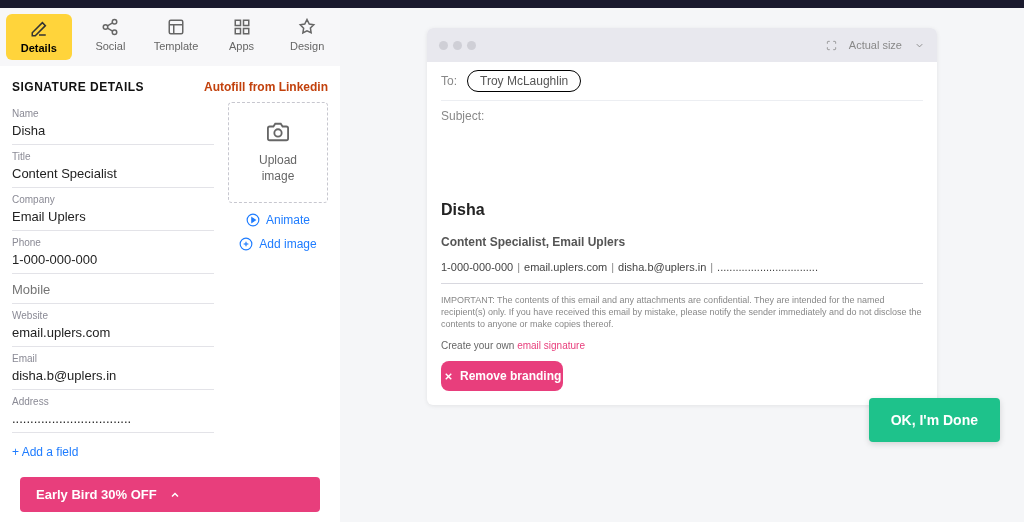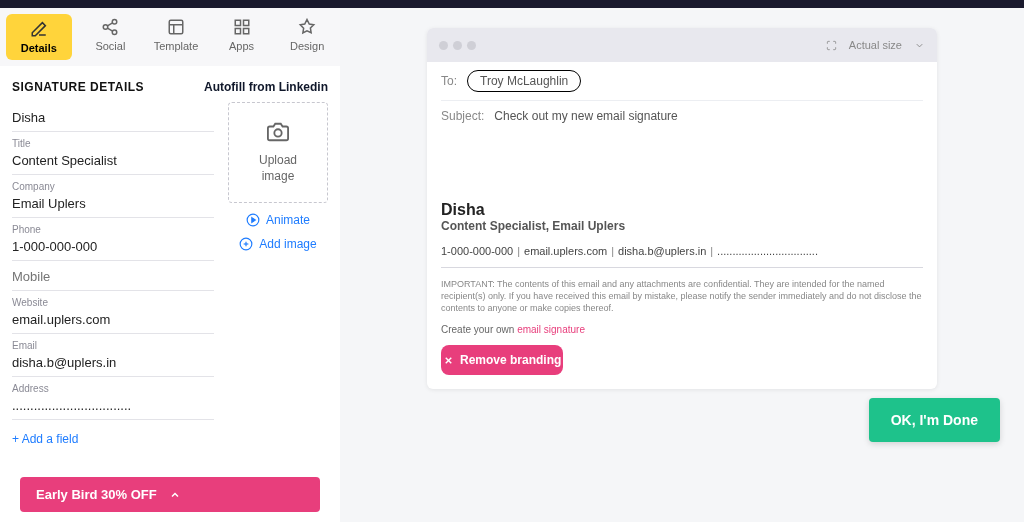--- a/index.html
+++ b/index.html
@@ -7,21 +7,21 @@
 .topbar { height: 8px; background: #1a1a2e; }
 .main { display: flex; height: calc(100% - 8px); }
 .sidebar { width: 340px; background: #fff; height: 100%; display: flex; flex-direction: column; }
 .tabs { display: flex; background: #f7f7f9; }
 .tab { flex: 1; padding: 10px 4px 8px; text-align: center; font-size: 11px; color: #666; cursor: pointer; }
 .tab.active { background: #ffd43b; border-radius: 6px; color: #000; margin: 6px; padding: 6px 4px; font-weight:600;}
 .tab .ticon { display:block; margin:0 auto 4px; }
 .scroll { padding: 14px 12px 10px; overflow-y: auto; flex:1; }
 .sect-head { display:flex; justify-content:space-between; align-items:center; margin-bottom:8px;}
 .sect-title { font-size:12px; font-weight:700; letter-spacing:0.5px; color:#111; }
-.linkedin { font-size:12px; color:#0f172a; font-weight:600; cursor:pointer; }
+.linkedin { font-size:12px; color:#c2410c; font-weight:600; cursor:pointer; }
 .cols { display:flex; gap:14px; }
 .fields { flex:1; }
 .field { border-bottom:1px solid #e3e3e8; padding:6px 0 4px; }
 .flabel { font-size:10px; color:#8a8a95; margin-bottom:2px; }
 .finput { border:none; outline:none; font-size:13px; color:#222; width:100%; background:transparent; padding:2px 0; }
 .imgbox-col { width:100px; }
 .imgbox { border:1px dashed #c7c7cf; border-radius:4px; text-align:center; padding:18px 4px; color:#666; font-size:12px; line-height:1.3; }
 .imgbox .cam { display:block; margin:0 auto 10px; }
 .img-act { display:flex; align-items:center; gap:6px; color:#1e7cff; font-size:12px; margin-top:10px; cursor:pointer; justify-content:center;}
 .addfield { color:#1e7cff; font-size:12px; margin-top:12px; cursor:pointer; }
@@ -31,21 +31,21 @@
 .mailwin { background:#fff; border-radius:6px; box-shadow:0 1px 4px rgba(0,0,0,0.08); width:100%; max-width:510px; margin:0 auto; overflow:hidden;}
 .mailtitle { background:#e8e8ee; padding:8px 12px; display:flex; align-items:center; justify-content:space-between;}
 .dots span { display:inline-block; width:9px; height:9px; border-radius:50%; background:#cfcfd6; margin-right:5px;}
 .actual { font-size:11px; color:#888; display:flex; align-items:center; gap:12px;}
 .mailhead { padding:0 14px;}
 .mh-row { display:flex; align-items:center; gap:10px; font-size:12px; color:#888; padding:8px 0; border-bottom:1px solid #eceef2;}
 .pill { border:1px solid #000000; border-radius:14px; padding:3px 12px; font-size:12px; color:#555;}
 .mh-sub { color:#555;}
 .mailbody { padding:70px 14px 14px; font-size:12px; color:#333;}
 .signame { font-size:16px; font-weight:700; color:#222;}
-.sigtitle { font-size:12px; font-weight:700; color:#555; margin-top:0;}
+.sigtitle { font-size:12px; font-weight:700; color:#555; margin-top:16px;}
 .sigline { font-size:11px; color:#444; margin-top:12px; display:flex; flex-wrap:wrap; gap:4px;}
 .sigline .sep { color:#888;}
 hr.sigdiv { border:none; border-top:1px solid #d8d8df; margin:10px 0;}
 .disc { font-size:9px; color:#888; line-height:1.35;}
 .cyo { font-size:10px; color:#666; margin-top:10px;}
 .cyo a { color:#e83e7c; text-decoration:none;}
 .removeb { margin-top:10px; background:#e83e7c; color:#fff; border:none; border-radius:8px; font-size:12px; font-weight:600; padding:8px 2px; display:inline-flex; align-items:center; gap:6px; cursor:pointer;}
 </style>
 </head>
 <body>
@@ -100,20 +100,21 @@
 
     <div class="scroll">
       <div class="sect-head">
         <div class="sect-title">SIGNATURE DETAILS</div>
         <div class="linkedin">Autofill from Linkedin</div>
       </div>
 
       <div class="cols">
         <div class="fields">
           <div class="field">
+            <div class="flabel">Name</div>
             <input class="finput" value="Disha" style="">
           </div>
           <div class="field">
             <div class="flabel">Title</div>
             <input class="finput" value="Content Specialist" style="">
           </div>
           <div class="field">
             <div class="flabel">Company</div>
             <input class="finput" value="Email Uplers" style="">
           </div>
@@ -189,21 +190,20 @@
             </svg>
         </div>
       </div>
       <div class="mailhead">
         <div class="mh-row">
           <span>To:</span>
           <span class="pill">Troy McLaughlin</span>
         </div>
         <div class="mh-row" style="border-bottom:none;">
           <span>Subject:</span>
-          <span class="mh-sub">Check out my new email signature</span>
         </div>
       </div>
       <div class="mailbody">
         <div class="signame">Disha</div>
         <div class="sigtitle">Content Specialist, Email Uplers</div>
         <div class="sigline">
           <span>1-000-000-000</span>
             <span class="sep">|</span>
           <span>email.uplers.com</span>
             <span class="sep">|</span>

